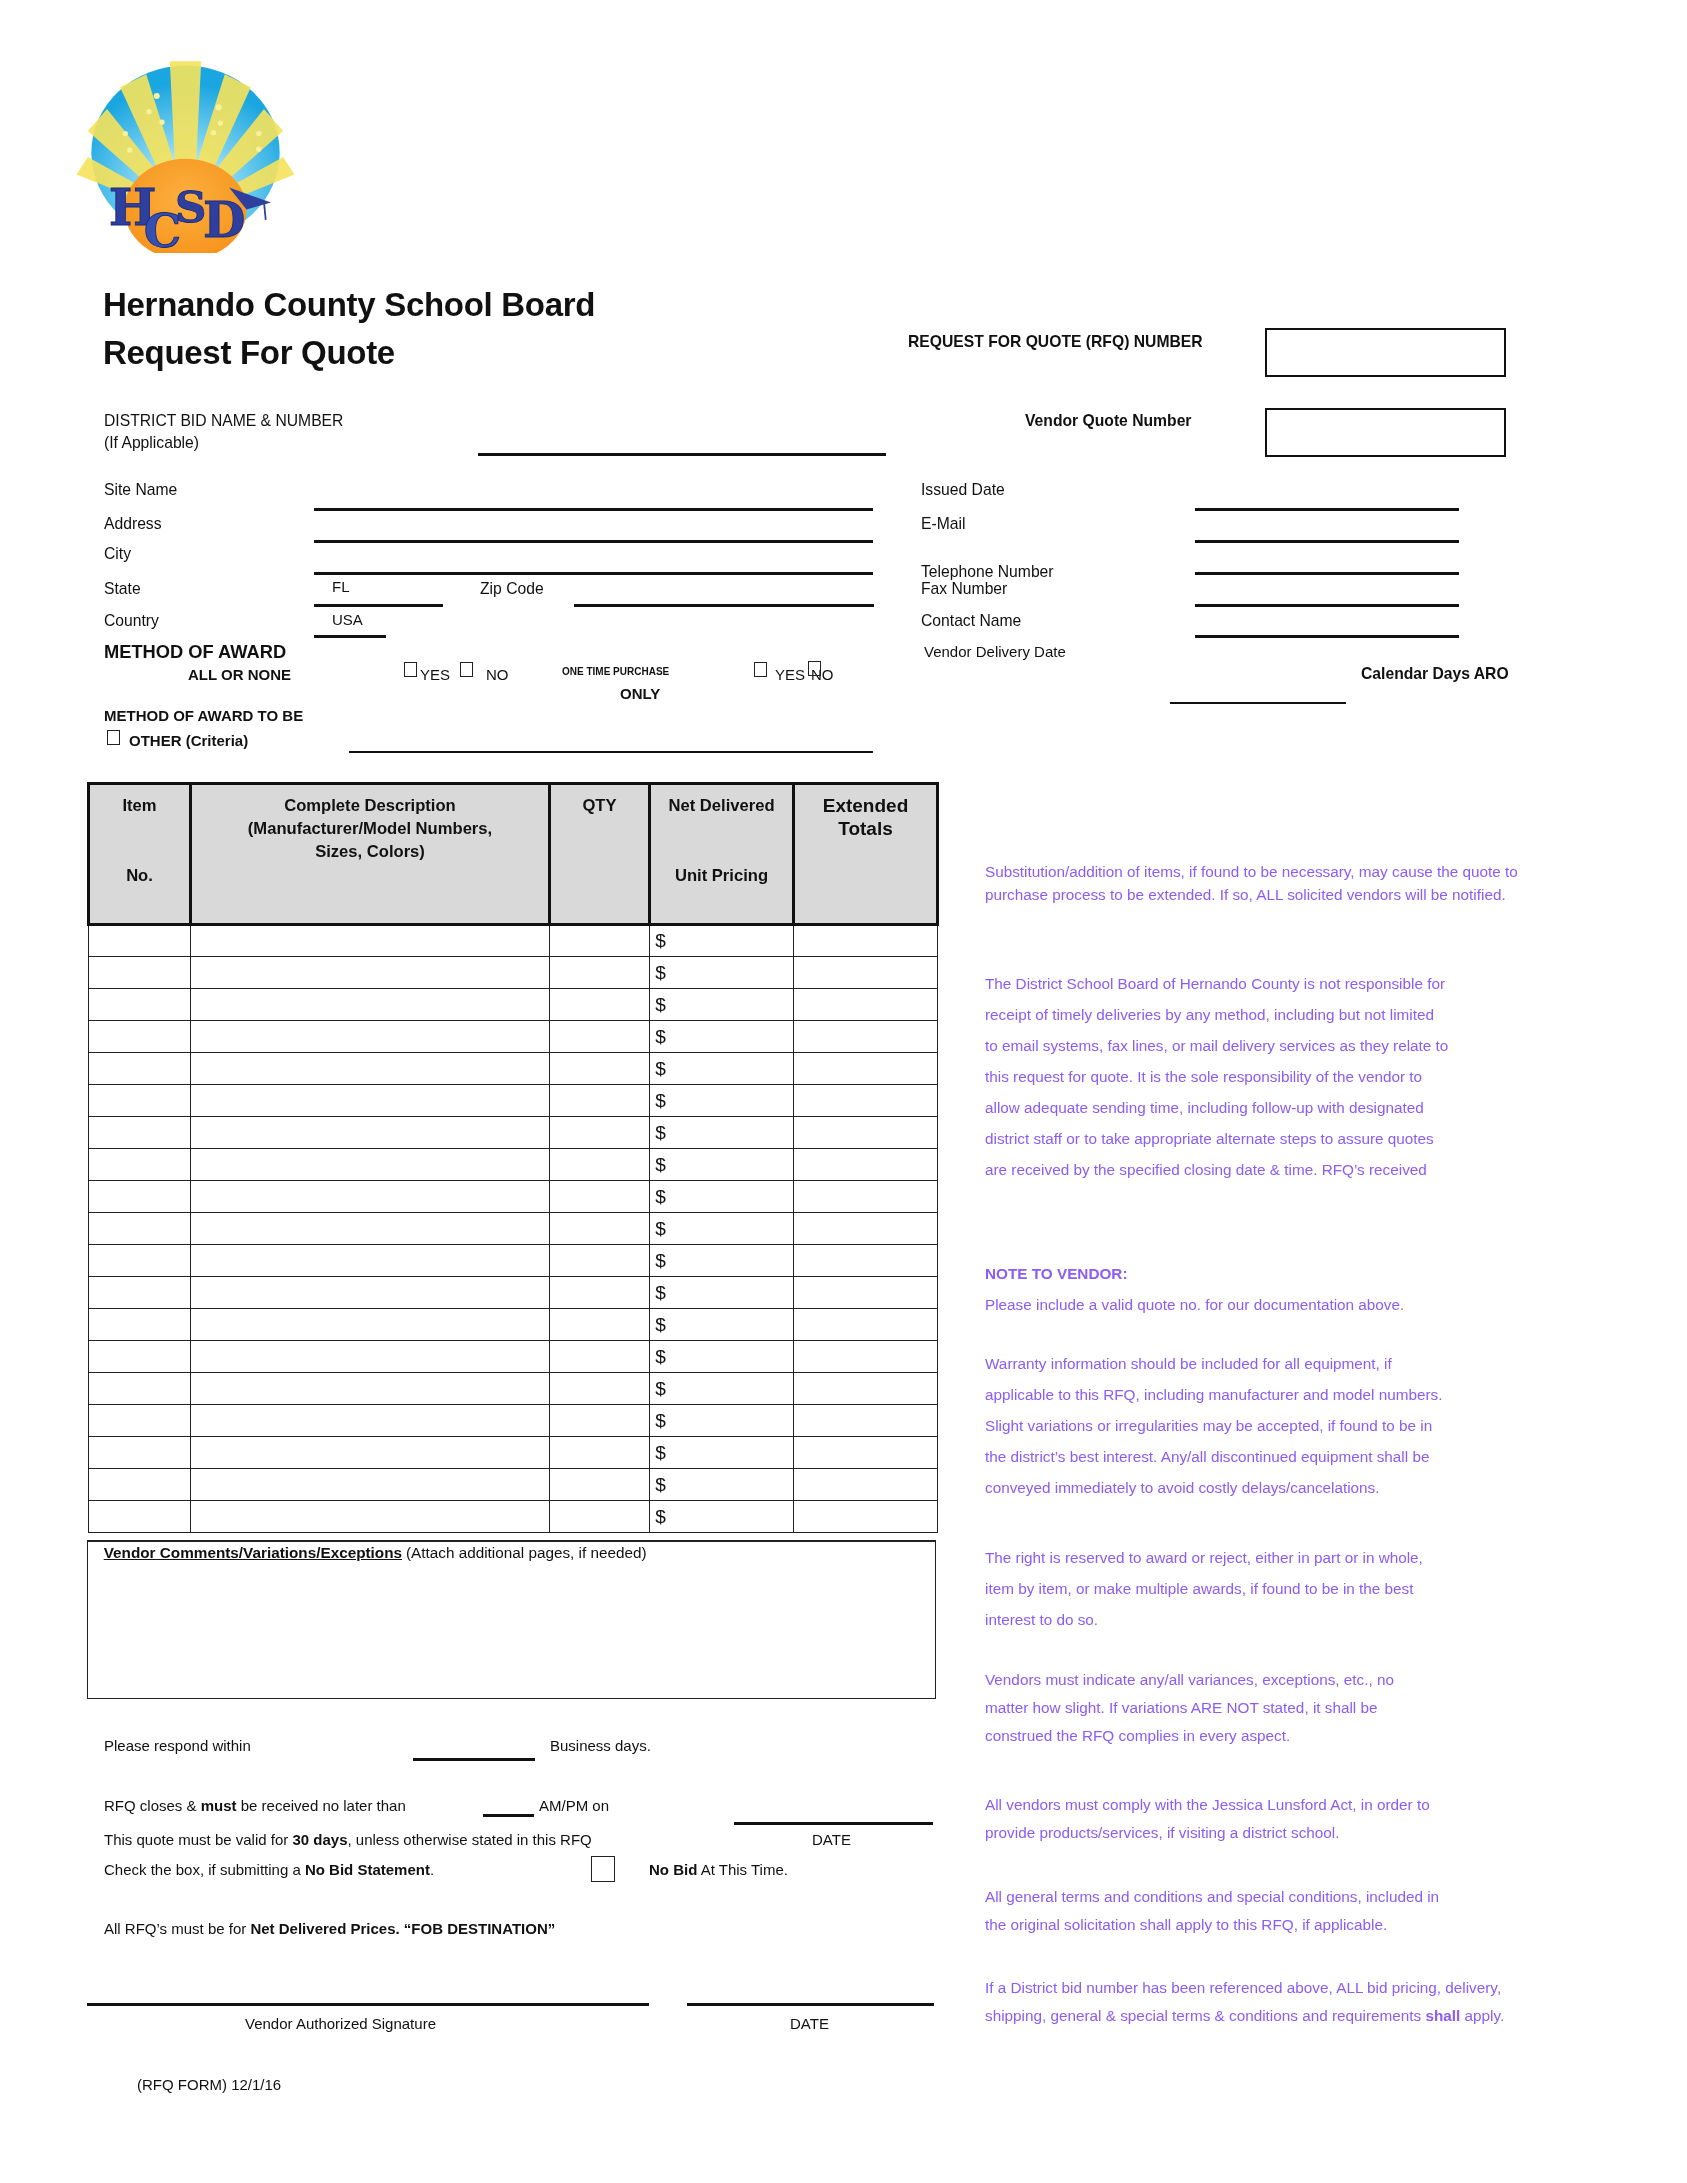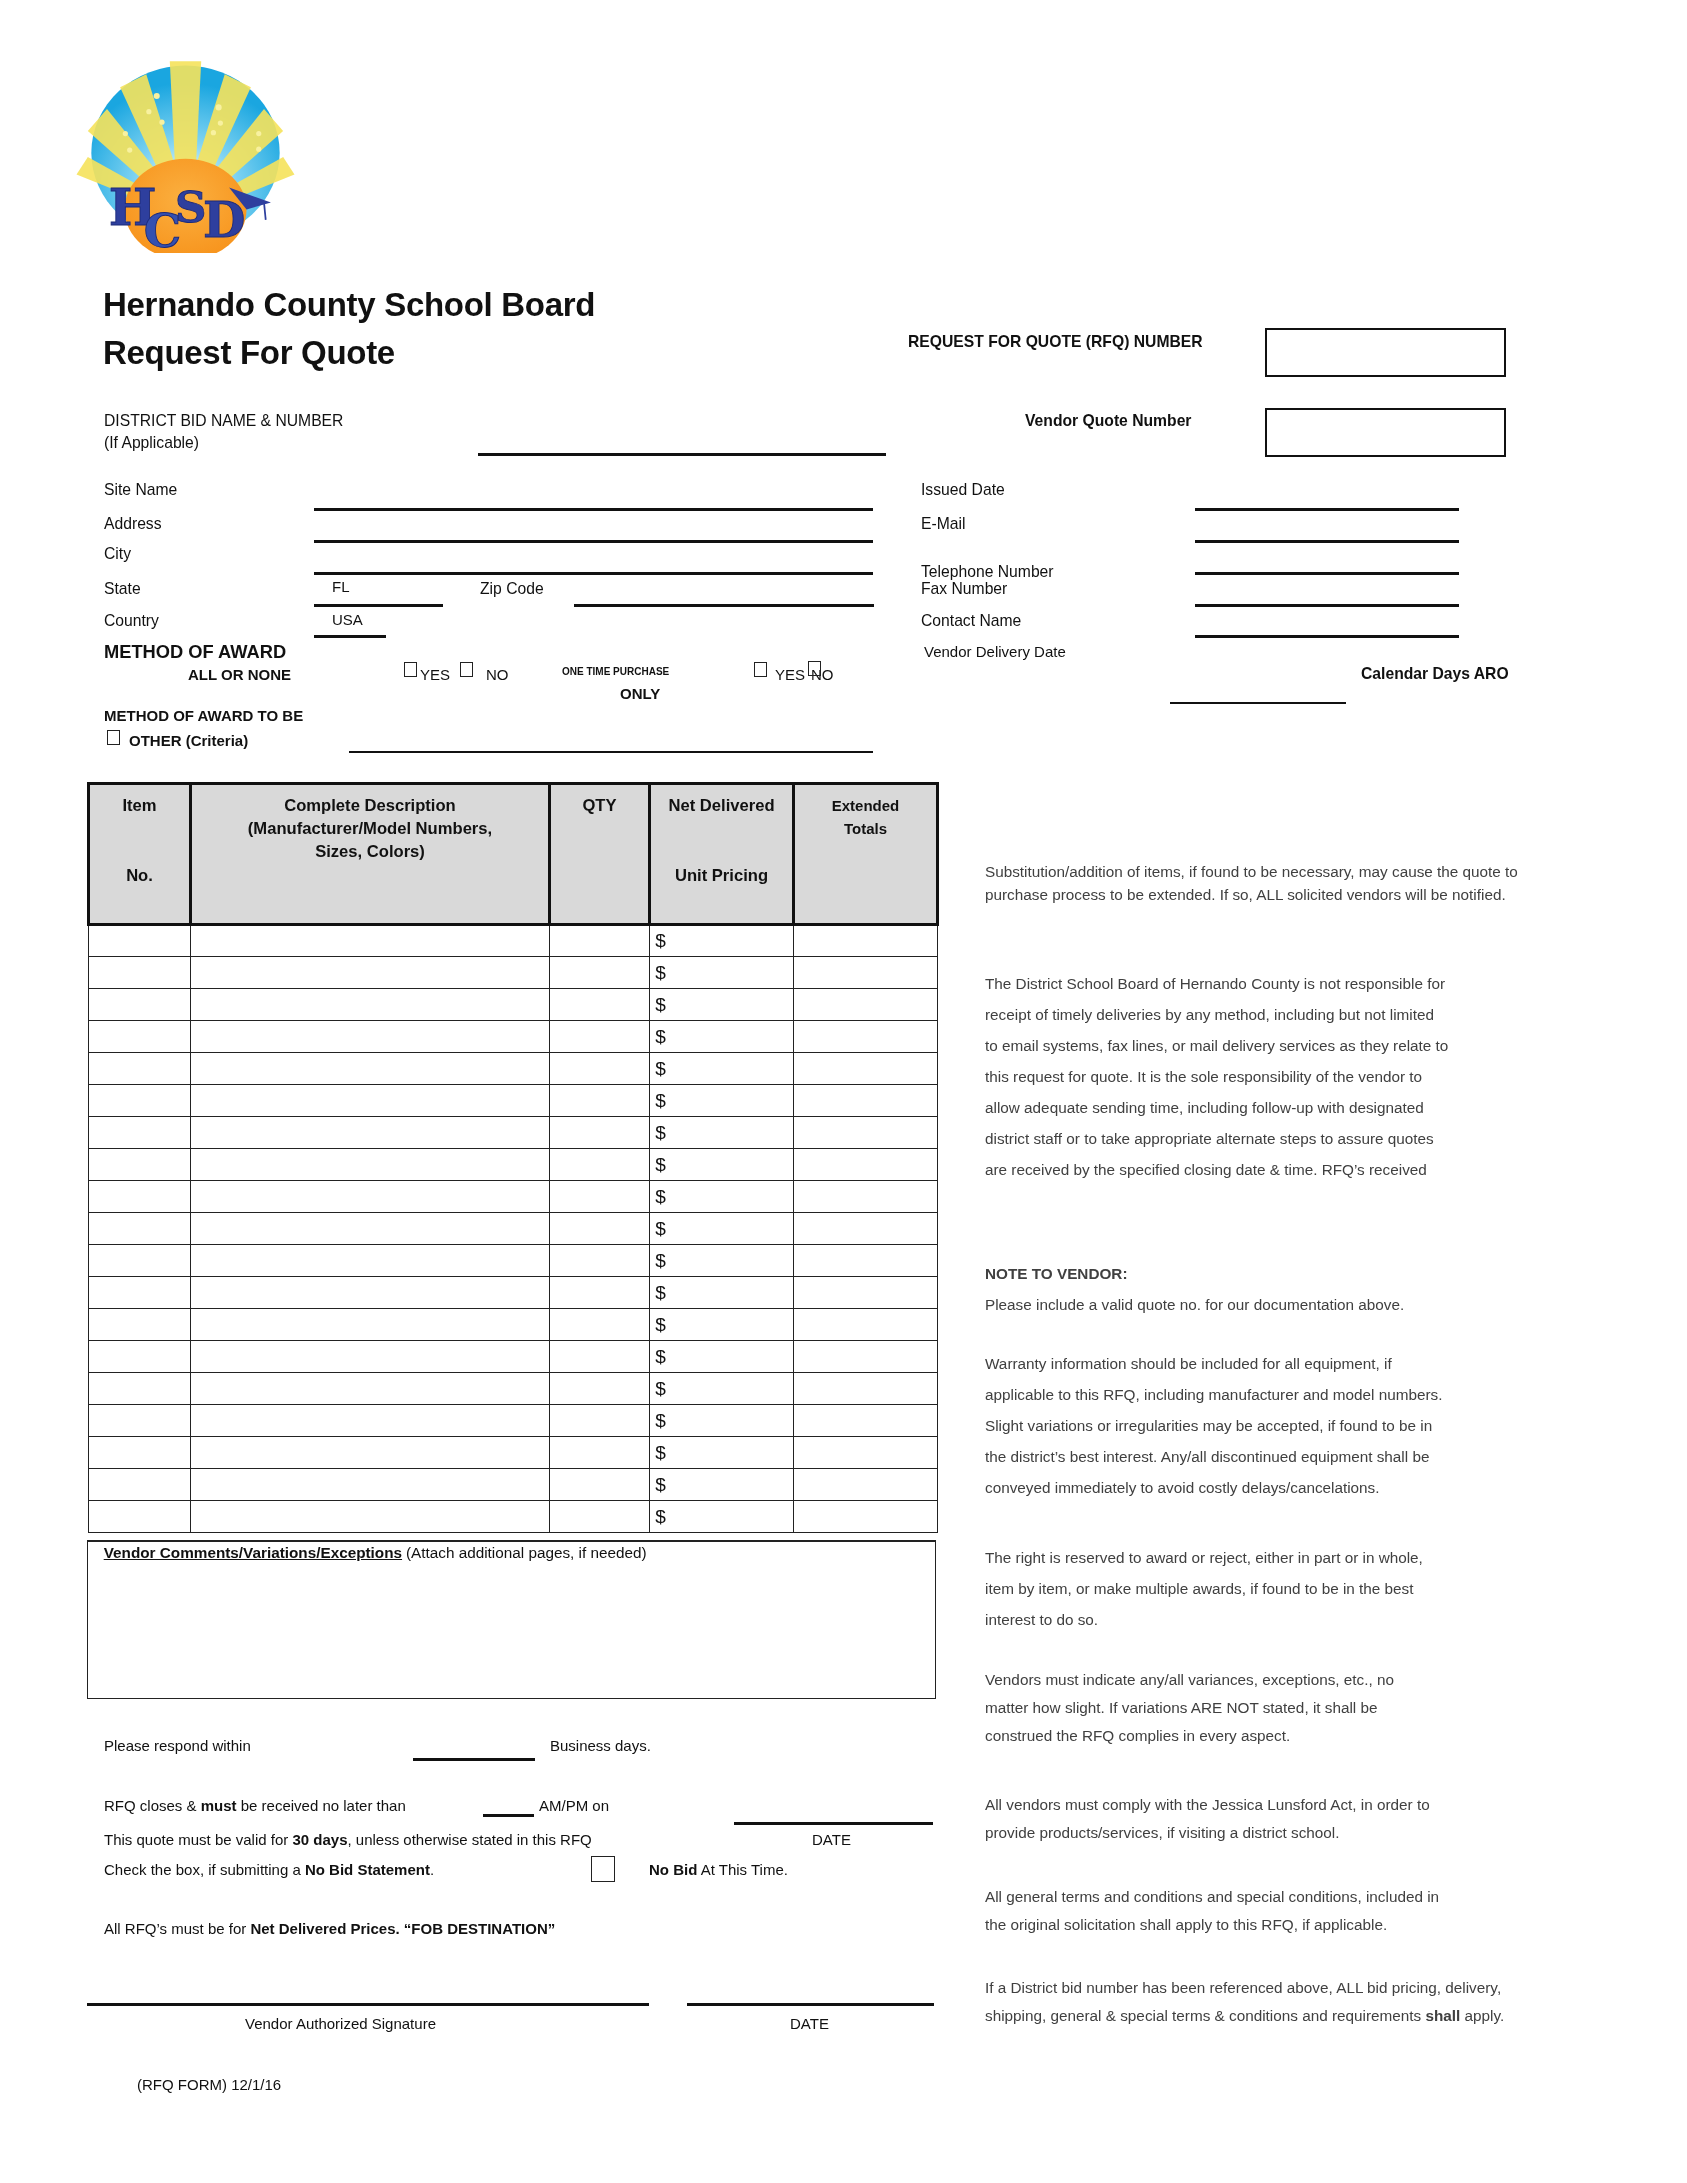--- a/index.html
+++ b/index.html
@@ -16,21 +16,21 @@
   .title { font-size:33px; font-weight:bold; line-height:40px; white-space:nowrap; letter-spacing:-0.3px; }
 
   
   #quote-table { position:absolute; left:87px; top:782px; width:849px; border-collapse:collapse; table-layout:fixed; }
   #quote-table th { background:#d9d9d9; border:3.5px solid #111; font-size:16.6px; font-weight:bold; vertical-align:top;
                     padding:8.7px 3.5px 0 3.5px; height:141px; box-sizing:border-box; line-height:23px; }
   #quote-table td { border:1.7px solid #222; height:32px; padding:0 5.2px; font-size:19px; box-sizing:border-box; }
   .th-gap { display:block; height:23px; }
   .comments { position:absolute; left:87px; top:1540px; width:849px; height:159px; border:1.7px solid #222; border-top:2.6px solid #222; box-sizing:border-box; padding:1.7px 15.7px; }
 
-  .para { position:absolute; left:985px; width:603px; font-size:15.3px; line-height:31px; color:#404040; }
+  .para { position:absolute; left:985px; width:603px; font-size:15.3px; line-height:31px; color:#8b5cf6; }
   .para.tight { line-height:28px; }
   .para.close { line-height:23px; }
 </style>
 </head>
 <body>
 
 <div class="abs" style="left:72px; top:35px; width:227px; height:218px;">
   <svg width="227" height="218" viewBox="0 0 260 250">
     <defs>
       <radialGradient id="sky" cx="50%" cy="70%" r="60%">
@@ -165,21 +165,21 @@
         <span style="display:block">Complete Description</span>
         <span style="display:block">(Manufacturer/Model Numbers,</span>
         <span style="display:block">Sizes, Colors)</span>
       </th>
       <th><span>QTY</span></th>
       <th>
         <span style="display:block">Net Delivered</span>
         <span style="display:block;height:47px"></span>
         <span style="display:block">Unit Pricing</span>
       </th>
-      <th style="font-size:15px;">
+      <th style="font-size:19px;">
         <span style="display:block">Extended</span>
         <span style="display:block">Totals</span>
       </th>
     </tr>
   </thead>
   <tbody id="table-body">
       <tr>
         <td><span></span></td>
         <td><span></span></td>
         <td><span></span></td>

